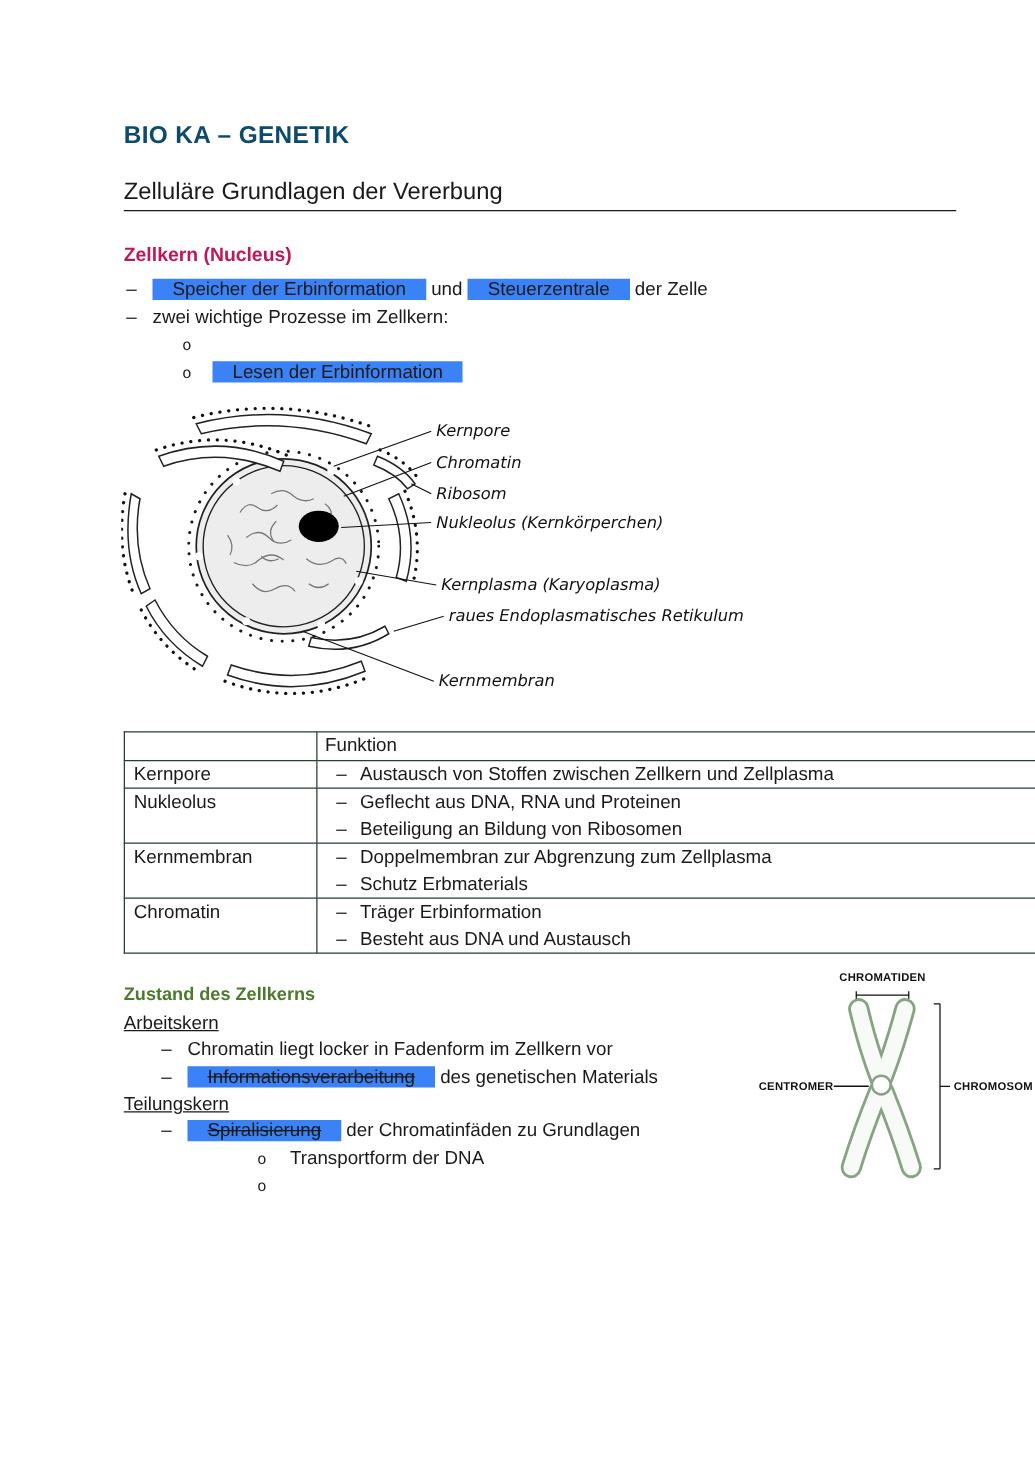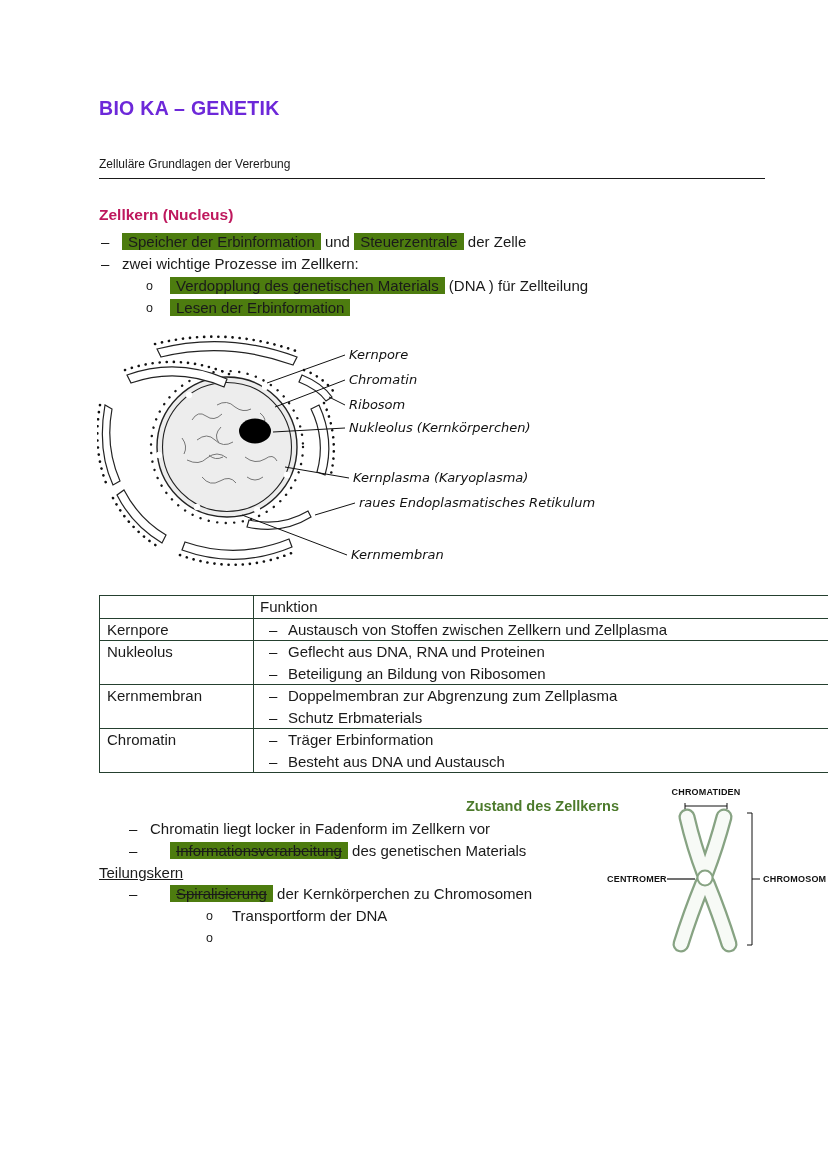--- a/index.html
+++ b/index.html
@@ -2,37 +2,37 @@
 <html><head>
 <meta charset="utf-8">
 <style>
   html,body { margin:0; padding:0; background:#ffffff; }
   .page {
     position:relative; width:828px; height:1171px; background:#fff; overflow:hidden;
     font-family:"Liberation Sans","DejaVu Sans",sans-serif; color:#1a1a1a;
   }
   .content { position:absolute; left:99px; top:0; width:666px; padding-top:96px; }
 
-  .doc-title { margin:0; font-size:19.5px; font-weight:600; letter-spacing:.3px; color:#6d28d9; line-height:24px; }
-  .section-heading { margin-top:34px; font-size:12px; font-weight:500; line-height:20px;
+  .doc-title { margin:0; font-size:19.5px; font-weight:600; letter-spacing:.3px; color:#0c4a6e; line-height:24px; }
+  .section-heading { margin-top:24px; font-size:19px; font-weight:500; line-height:20px;
     border-bottom:1.5px solid #1a1a1a; padding-bottom:4px; }
   .h-green { color:#be185d; font-weight:700; font-size:15.5px; line-height:20px; margin:26px 0 6px; }
-  .h-green2 { color:#4c7a2b; font-weight:600; font-size:14.5px; line-height:20px; margin:0 0 2px;text-align:right; }
+  .h-green2 { color:#4c7a2b; font-weight:600; font-size:14.5px; line-height:20px; margin:0 0 2px; }
 
   .brow { display:flex; font-size:15px; line-height:22px; }
   .brow .mk { flex:none; width:21px; }
   .lvl1 { margin-left:2px; }
   .lvl2 { margin-left:47px; }
   .lvl2 .mk { width:24px; font-size:12.5px; }
   .zlvl1 { margin-left:30px; }
   .zlvl2 { margin-left:107px; }
   .zlvl2 .mk { width:26px; font-size:12.5px; }
 
-  .hl { background:#4d7c0f; padding:0 6px; }
-  .strike { text-decoration:line-through; text-decoration-thickness:1px;margin-left:20px; }
+  .hl { background:#3b82f6; padding:0 16px; }
+  .strike { text-decoration:line-through; text-decoration-thickness:1px; }
   .uterm { text-decoration:underline; font-size:15px; line-height:21px; }
 
   .diagram-wrap { position:relative; margin:16px 0 0 -2px; width:500px; height:248px; }
 
   table.ftab { border-collapse:collapse; width:745px; margin-top:12px; font-size:15px; }
   table.ftab td { border:1px solid #25402f; padding:0 6px; vertical-align:top; line-height:21.5px; }
   table.ftab td.c1 { width:140px; padding-left:7px; }
   table.ftab tr.trh td { border-bottom:1.5px solid #25402f; }
   .fitem { display:flex; }
   .fitem .mk2 { flex:none; width:19px; margin-left:9px; }
@@ -61,21 +61,20 @@
   <div class="brow lvl1">
     <span class="mk">–</span>
     <span><span class="hl">Speicher der Erbinformation</span><span> und </span><span class="hl">Steuerzentrale</span><span> der Zelle</span></span>
   </div>
   <div class="brow lvl1">
     <span class="mk">–</span>
     <span>zwei wichtige Prozesse im Zellkern:</span>
   </div>
   <div class="brow lvl2">
     <span class="mk">o</span>
-    <span><span class="hl">Verdopplung des genetischen Materials</span><span> (DNA ) für Zellteilung</span></span>
   </div>
   <div class="brow lvl2">
     <span class="mk">o</span>
     <span><span class="hl">Lesen der Erbinformation</span></span>
   </div>
 
   <div class="diagram-wrap">
     <svg width="500" height="248" viewBox="0 0 500 248">
 
       <circle cx="130" cy="112" r="76" fill="none" stroke="#1a1a1a" stroke-width="2.4" stroke-dasharray="0.1 8.5" stroke-linecap="round"></circle>
@@ -202,32 +201,33 @@
                 <span>Besteht aus DNA und Austausch</span>
               </div>
       </td>
     </tr>
   </tbody>
       </table>
 
   <div class="zustand">
     <div class="txt">
       <h3 class="h-green2">Zustand des Zellkerns</h3>
+      <div class="uterm">Arbeitskern</div>
       <div class="brow zlvl1">
         <span class="mk">–</span>
         <span>Chromatin liegt locker in Fadenform im Zellkern vor</span>
       </div>
       <div class="brow zlvl1">
         <span class="mk">–</span>
         <span><span class="hl strike">Informationsverarbeitung</span><span> des genetischen Materials</span></span>
       </div>
       <div class="uterm">Teilungskern</div>
       <div class="brow zlvl1">
         <span class="mk">–</span>
-        <span><span class="hl strike">Spiralisierung</span><span> der Kernkörperchen zu Chromosomen</span></span>
+        <span><span class="hl strike">Spiralisierung</span><span> der Chromatinfäden zu Grundlagen</span></span>
       </div>
       <div class="brow zlvl2">
         <span class="mk">o</span>
         <span>Transportform der DNA</span>
       </div>
       <div class="brow zlvl2">
         <span class="mk">o</span>
       </div>
     </div>
 

